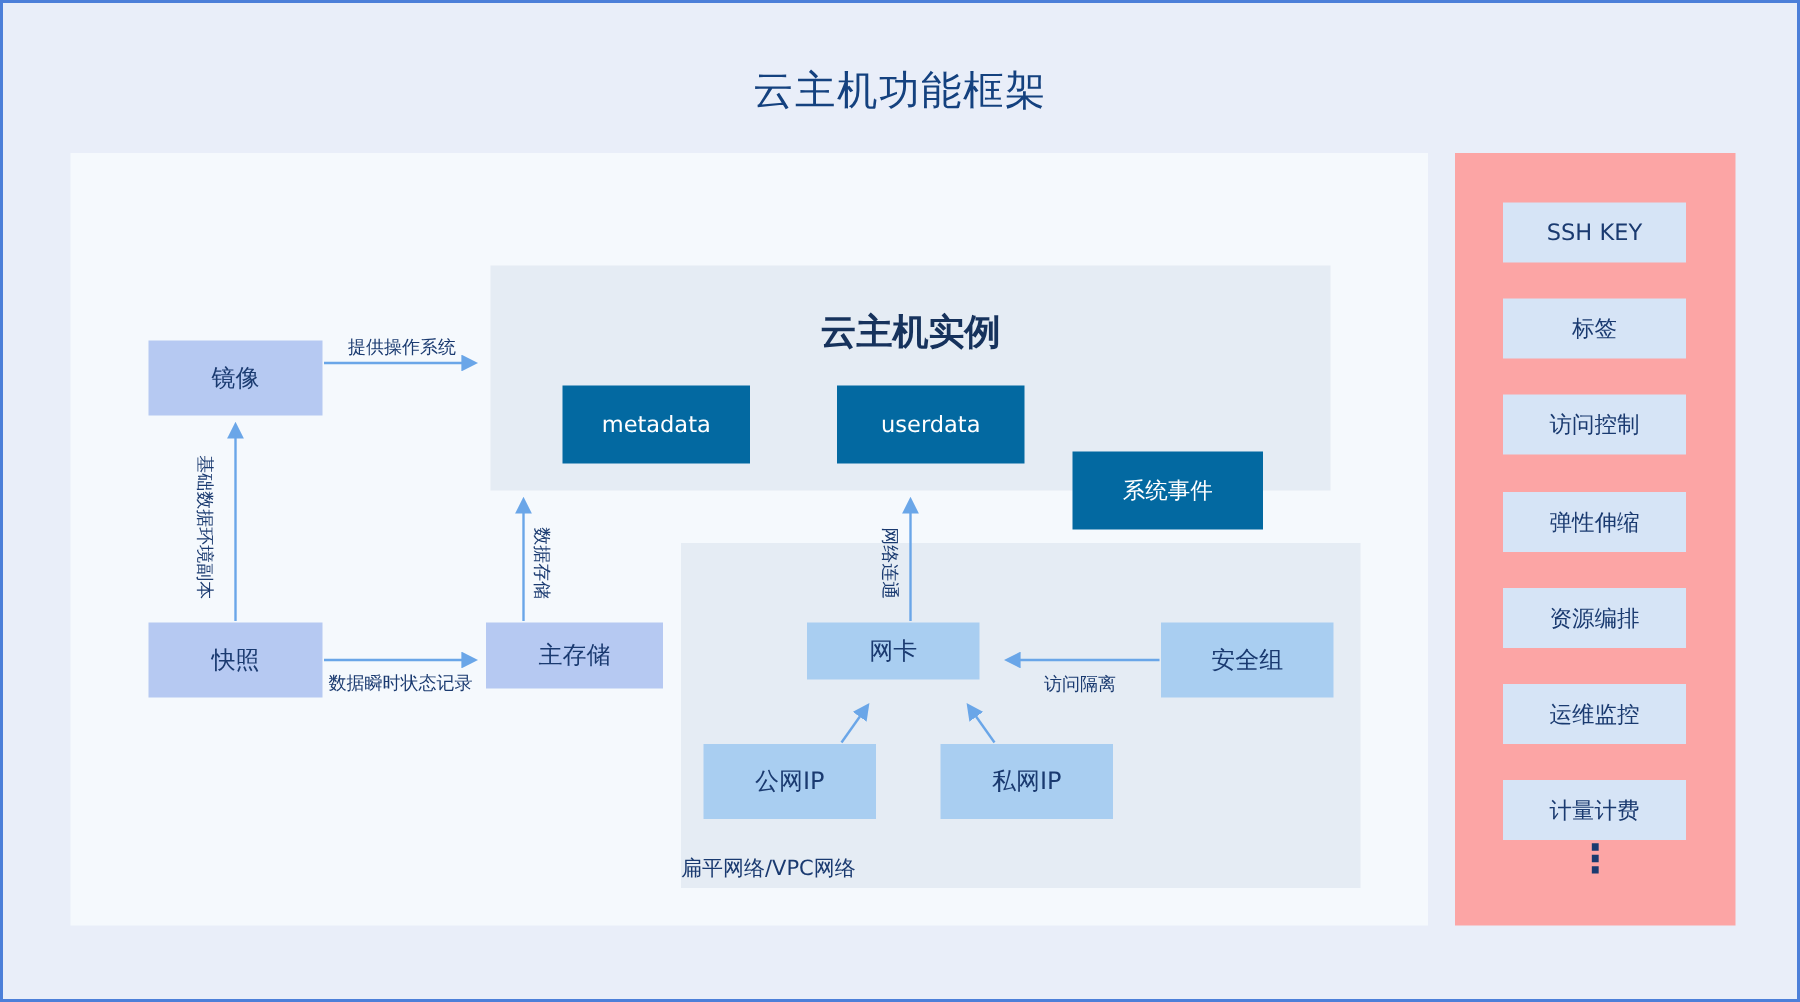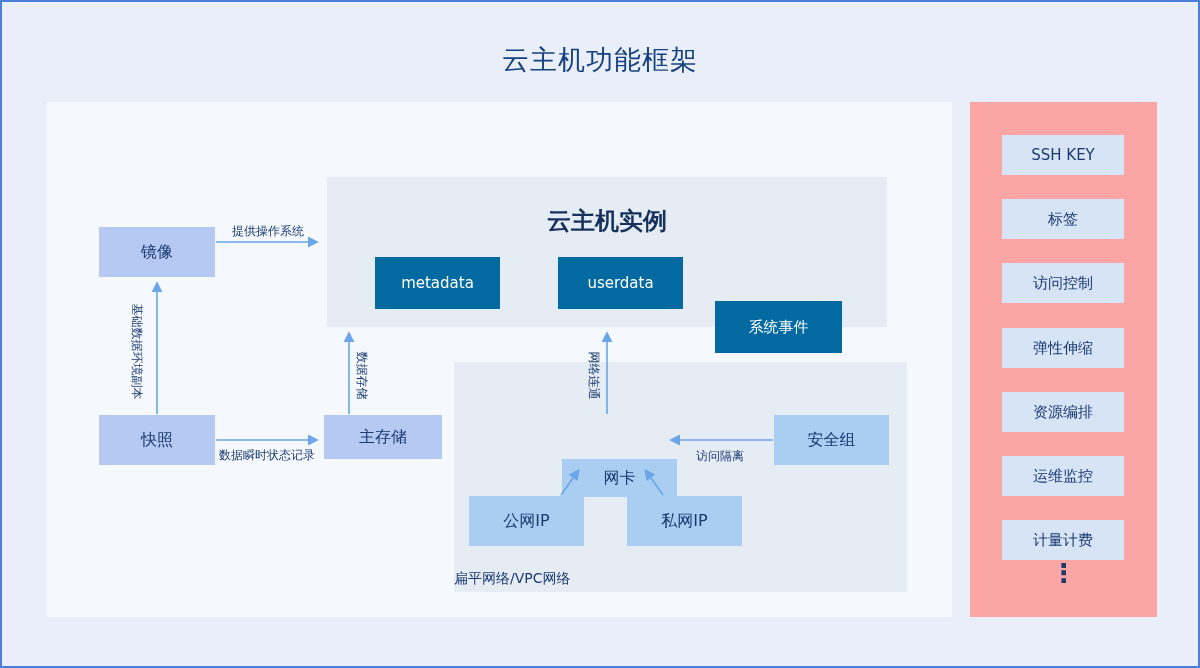--- a/index.html
+++ b/index.html
@@ -56,21 +56,21 @@
   </div>
 
   <div class="subpanel" id="instance-panel"></div>
   <div class="subpanel-title">云主机实例</div>
   <div class="node node-steel" style="left:373px; top:255px; width:125px; height:52px;">metadata</div>
   <div class="node node-steel" style="left:543px; top:255px; width:125px; height:52px;margin-left:13px;">userdata</div>
   <div class="node node-steel" style="left:713px; top:255px; width:127px; height:52px;margin-top:44px;">系统事件</div>
 
   <div class="subpanel" id="network-panel"></div>
   <div class="network-label">扁平网络/VPC网络</div>
-  <div class="node node-blue" style="left:560px; top:413px; width:115px; height:38px;margin-top:44px;">网卡</div>
+  <div class="node node-blue" style="left:536px; top:413px; width:115px; height:38px;">网卡</div>
   <div class="node node-blue" style="left:772px; top:413px; width:115px; height:50px;">安全组</div>
   <div class="node node-blue" style="left:467px; top:494px; width:115px; height:50px;">公网IP</div>
   <div class="node node-blue" style="left:625px; top:494px; width:115px; height:50px;">私网IP</div>
 
   <div class="node node-purple" style="left:97px; top:225px; width:116px; height:50px;">镜像</div>
   <div class="node node-purple" style="left:97px; top:413px; width:116px; height:50px;">快照</div>
   <div class="node node-purple" style="left:322px; top:413px; width:118px; height:44px;">主存储</div>
 
   <svg id="edges" width="1200" height="668">
     <defs>

